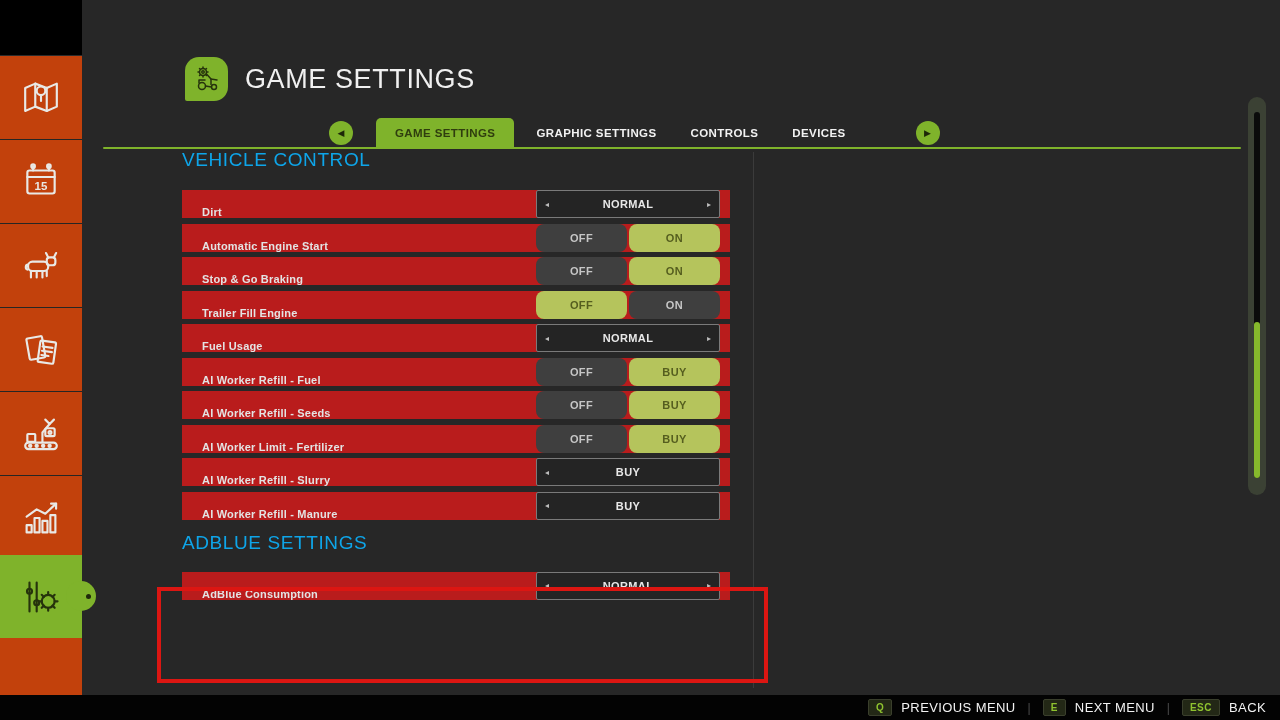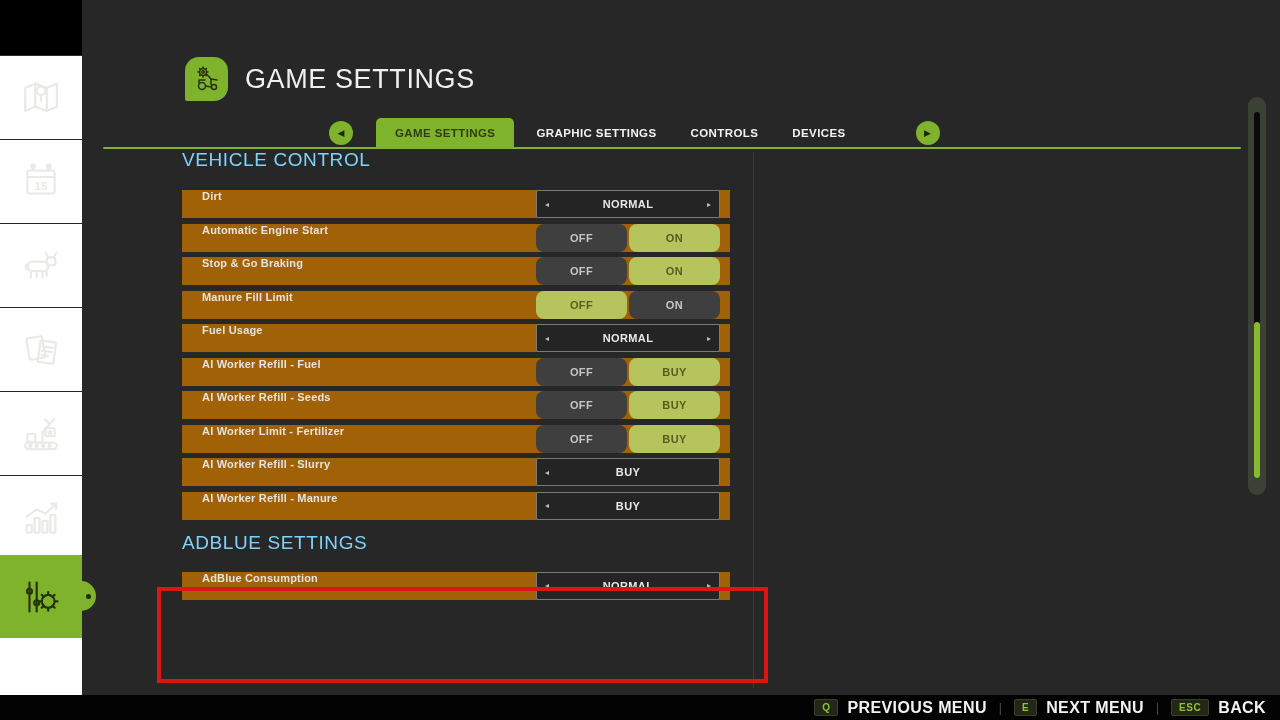--- a/index.html
+++ b/index.html
@@ -1,21 +1,21 @@
 <!DOCTYPE html>
 <html><head>
 <meta charset="utf-8">
 <style>
   * { margin:0; padding:0; box-sizing:border-box; }
   html,body { width:1280px; height:720px; background:#000; overflow:hidden; }
   body { font-family:"Liberation Sans", sans-serif; }
   .stage { position:relative; width:1280px; height:720px; background:#272727; overflow:hidden; }
 
   
-  .sidebar { position:absolute; left:0; top:0; width:82px; height:695px; background:#ffffff; z-index:5; }
+  .sidebar { position:absolute; left:0; top:0; width:82px; height:695px; background:#c2410c; z-index:5; }
   .sidebar-topblock { position:absolute; left:0; top:0; width:82px; height:56px; background:#000; border-bottom:1px solid #2c2c2c; }
   .side-item { position:absolute; left:0; width:82px; height:83px; border-bottom:1px solid #262624; display:flex; align-items:center; justify-content:center; }
   .side-item svg { width:46px; height:46px; }
   .side-item.active { background:#7fb32b; border-bottom:none; }
   .side-bump { position:absolute; left:66px; top:26px; width:30px; height:30px; background:#7fb32b; border-radius:50%; }
   .side-dot { position:absolute; left:86px; top:39px; width:5px; height:5px; background:#20290b; border-radius:50%; }
 
   
   .app-icon { position:absolute; left:185px; top:57px; width:43px; height:44px; background:#7fb32b;
               border-radius:14px 14px 14px 2px; display:flex; align-items:center; justify-content:center; }
@@ -27,25 +27,25 @@
   .nav-circle { width:24px; height:24px; border-radius:50%; background:#7fb32b; color:#1d2708; font-size:9px;
                 display:flex; align-items:center; justify-content:center; }
   .nav-circle.left { margin-right:23px; }
   .nav-circle.right { margin-left:36px; }
   .tab { font-size:11.5px; font-weight:bold; color:#f2f2f2; letter-spacing:0.4px; white-space:nowrap; margin-right:34px; height:30px; line-height:30px; }
   .tab.active { background:#7fb32b; color:#2f3d0e; border-radius:5px 5px 0 0; padding:0 19px; margin-right:22px; }
   .tab-underline { position:absolute; left:103px; top:147px; width:1138px; height:2px; background:#7fb32b; border-radius:2px; }
 
   
   .content-clip { position:absolute; left:182px; top:152px; width:548px; height:538px; overflow:hidden; }
-  .section-header { font-size:19px; font-weight:400; color:#7dd3fc; letter-spacing:0.6px; height:30px; line-height:30px; }
+  .section-header { font-size:19px; font-weight:400; color:#0ea5e9; letter-spacing:0.6px; height:30px; line-height:30px; }
   .section-header.first { margin-top:-7px; margin-bottom:15px; }
   .section-header.mid { margin-top:13px; margin-bottom:16px; }
   .section-header.last { margin-top:8px; margin-bottom:14px; }
-  .row { width:548px; height:28px; background:#a16207; margin-bottom:5.5px; display:flex; align-items:flex-start; position:relative; }
+  .row { width:548px; height:28px; background:#b91c1c; margin-bottom:5.5px; display:flex; align-items:flex-end; position:relative; }
   .row-label { margin-left:20px; font-size:11px; font-weight:bold; color:#e3e3e3; letter-spacing:0.2px; }
   .ctrl { position:absolute; right:10px; top:0; width:184px; height:28px; }
 
   .toggle { display:flex; gap:2px; width:184px; height:28px; }
   .tog-opt { flex:1; display:flex; align-items:center; justify-content:center; font-size:11px; font-weight:bold;
              background:#3f3f3f; color:#c6c6c6; border-radius:8px; letter-spacing:0.4px; }
   .tog-opt.on { background:#b5c45c; color:#555e1f; }
 
   .selector { width:184px; height:28px; background:#242424; border:1px solid #7a7a7a; border-radius:2px;
               display:flex; align-items:center; justify-content:center; position:relative; }
@@ -63,21 +63,21 @@
 
   
   .highlight-box { position:absolute; left:157px; top:587px; width:611px; height:96px; border:4px solid #dc1612; z-index:20; }
 
   
   .bottombar { position:absolute; left:0; top:695px; width:1280px; height:25px; background:#030303; z-index:6;
                display:flex; align-items:center; justify-content:flex-end; padding-right:14px; }
   .hint { display:flex; align-items:center; }
   .keycap { background:#232816; border:1px solid #3a3f2c; border-radius:2px; color:#8fc32f; font-size:10px;
             font-weight:bold; padding:2px 7px; margin-right:9px; letter-spacing:0.5px; }
-  .hint-label { color:#f2f2f2; font-size:16px; font-weight:bold; letter-spacing:0.4px; }
+  .hint-label { color:#f2f2f2; font-size:13px; font-weight:normal; letter-spacing:0.4px; }
   .hint-sep { color:#4d4d4d; font-size:12px; margin:0 12px; }
 
   svg.licon { fill:none; stroke:#e9e9e6; stroke-width:3; stroke-linecap:round; stroke-linejoin:round; }
   svg.dicon { fill:none; stroke:#26330c; stroke-width:3; stroke-linecap:round; stroke-linejoin:round; }
 </style>
 </head>
 <body>
 
 <div class="stage">
 
@@ -228,21 +228,21 @@
         <div class="row">
           <span class="row-label">Stop &amp; Go Braking</span>
           <div class="ctrl">
             <div class="toggle">
               <div class="tog-opt">OFF</div>
               <div class="tog-opt on">ON</div>
             </div>
           </div>
         </div>
         <div class="row">
-          <span class="row-label">Manure Fill Limit</span>
+          <span class="row-label">Trailer Fill Engine</span>
           <div class="ctrl">
             <div class="toggle">
               <div class="tog-opt on">OFF</div>
               <div class="tog-opt">ON</div>
             </div>
           </div>
         </div>
         <div class="row">
           <span class="row-label">Fuel Usage</span>
           <div class="ctrl">

